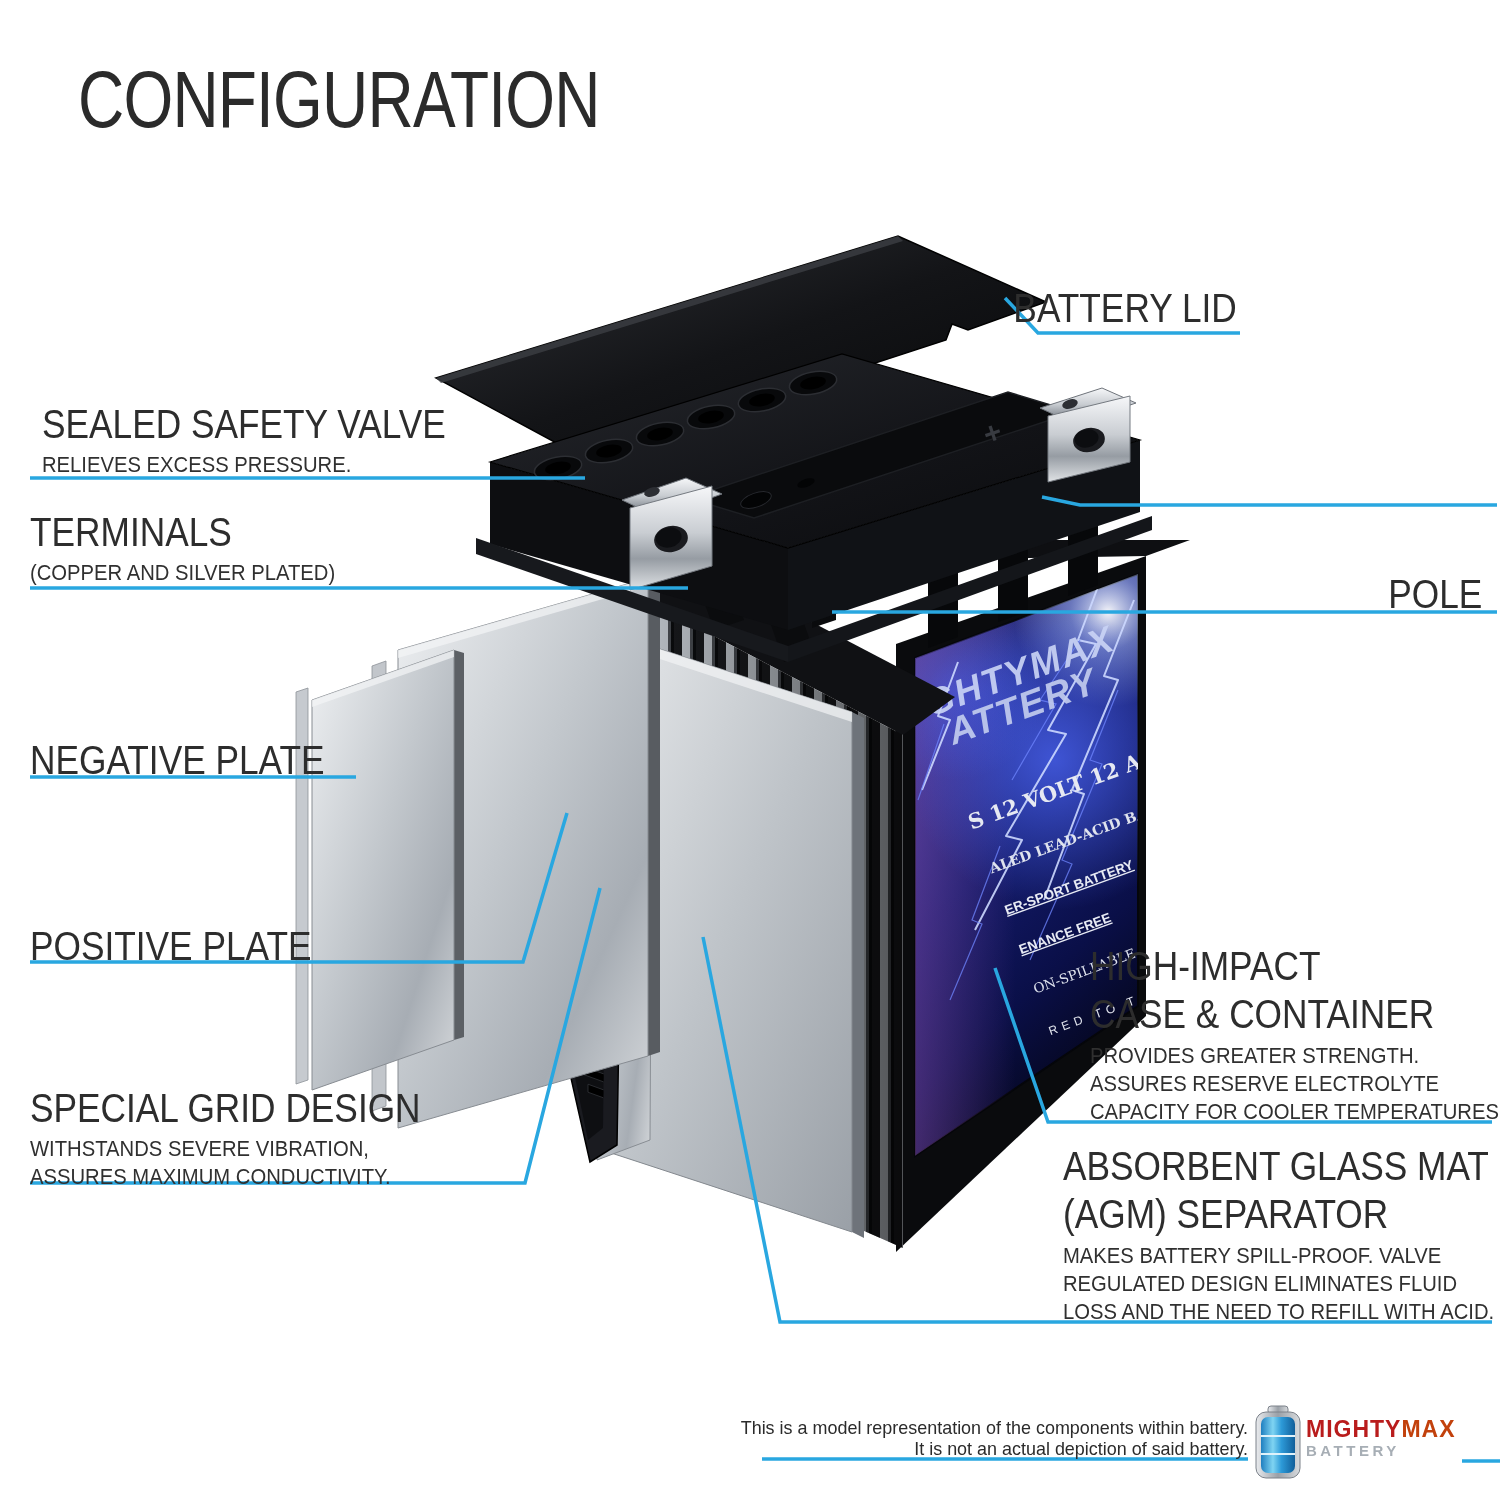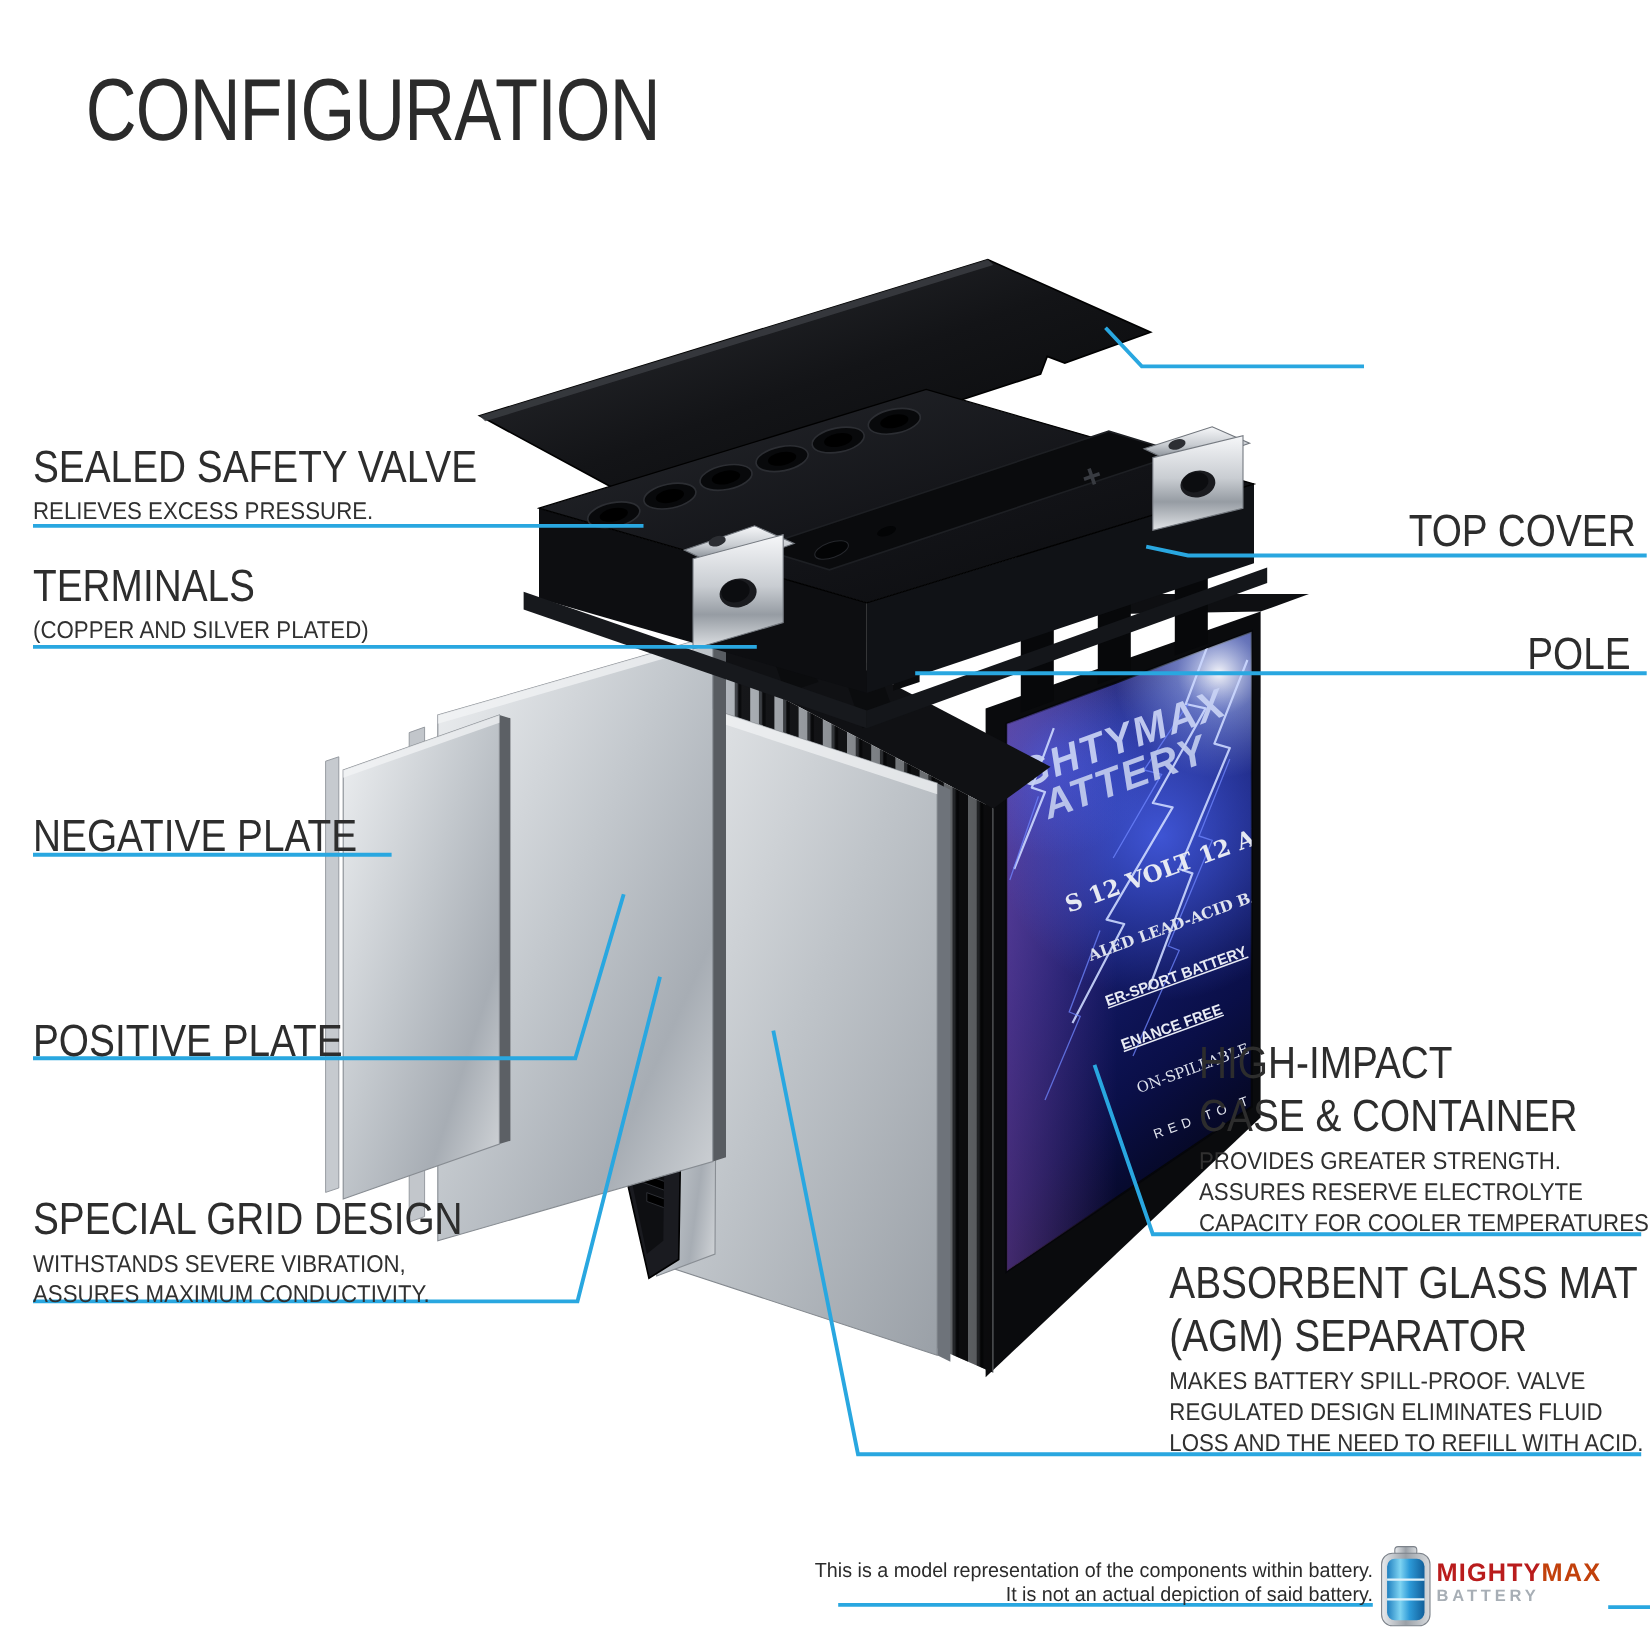--- a/index.html
+++ b/index.html
@@ -315,21 +315,21 @@
       <path d="M832,612 H1497"></path>
       <path d="M995,968 L1048,1122 H1492"></path>
       <path d="M703,937 L780,1322 H1492"></path>
       <path d="M762,1459 H1248"></path>
       <path d="M1462,1461 H1500"></path>
     </g>
   </svg>
 
   <div class="page-title">CONFIGURATION</div>
 
-  <div class="lbl" style="left:30px;top:402px;">
+  <div class="lbl" style="left:42px;top:402px;">
     <div class="lbl-title">SEALED SAFETY VALVE</div>
     <div class="lbl-sub">RELIEVES EXCESS PRESSURE.</div>
   </div>
 
   <div class="lbl" style="left:30px;top:510px;">
     <div class="lbl-title">TERMINALS</div>
     <div class="lbl-sub">(COPPER AND SILVER PLATED)</div>
   </div>
 
   <div class="lbl" style="left:30px;top:738px;">
@@ -341,24 +341,24 @@
   </div>
 
   <div class="lbl" style="left:30px;top:1086px;">
     <div class="lbl-title">SPECIAL GRID DESIGN</div>
     <div class="lbl-sub">
       <div>WITHSTANDS SEVERE VIBRATION,</div>
       <div>ASSURES MAXIMUM CONDUCTIVITY.</div>
     </div>
   </div>
 
-
-  <div class="lbl ralign" style="right:13px;top:460px;">
-    <div class="lbl-title">TOP COVER</div>
-  </div>
+  <div class="lbl ralign" style="right:263px;top:286px;">
+    <div class="lbl-title">BATTERY LID</div>
+  </div>
+
 
   <div class="lbl ralign" style="right:18px;top:572px;">
     <div class="lbl-title">POLE</div>
   </div>
 
   <div class="lbl" style="left:1090px;top:942px;">
     <div class="lbl-title two">
       <div>HIGH-IMPACT</div>
       <div>CASE &amp; CONTAINER</div>
     </div>

